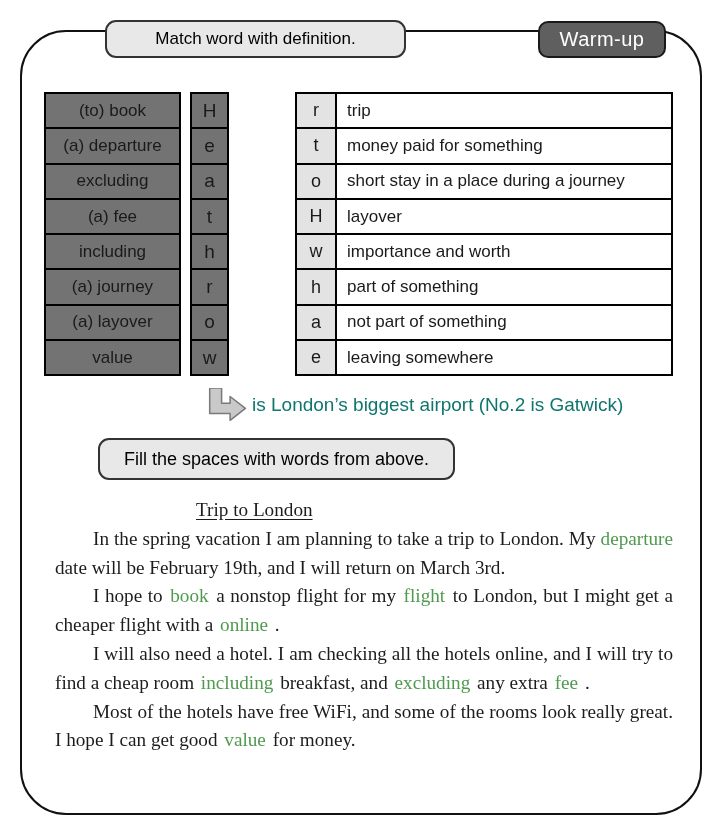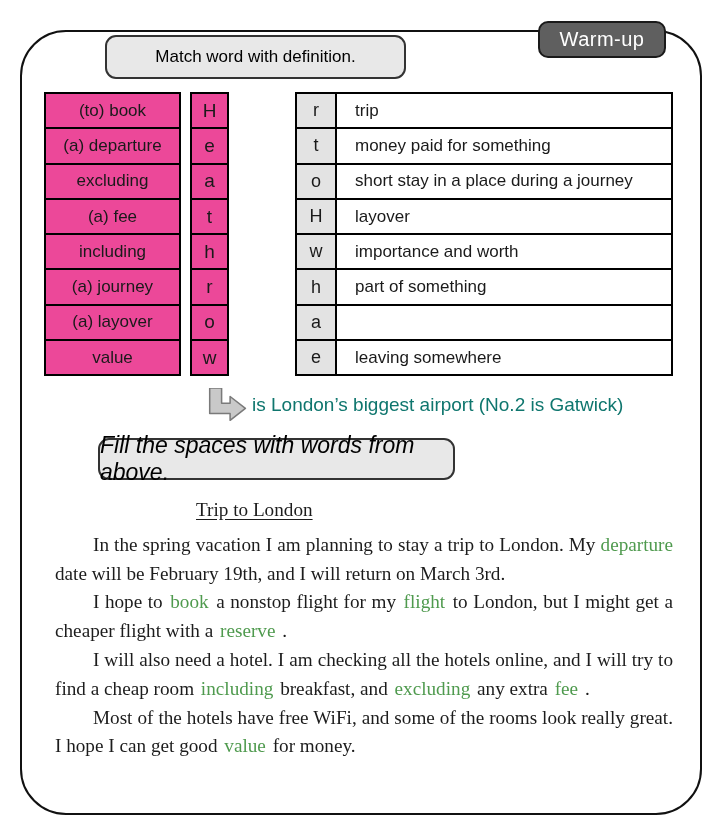--- a/index.html
+++ b/index.html
@@ -23,60 +23,60 @@
     position:absolute;left:538px;top:21px;width:128px;height:37px;
     background:var(--badge-bg);border:2px solid #1a1a1a;border-radius:10px;
     display:flex;align-items:center;justify-content:center;
     color:#fff;font-size:20px;letter-spacing:.5px;z-index:3;
   }
   .instruction{
     position:absolute;background:var(--box-bg);border:2px solid #333;
     border-radius:11px;display:flex;align-items:center;justify-content:center;
     font-size:17px;color:#000;z-index:2;
   }
-  .instruction.match{left:105px;top:35px;width:301px;height:44px;}
-  .instruction.fill{left:98px;top:438px;width:357px;height:42px;font-size:23px;font-style:italic;}
+  .instruction.match{left:105px;top:20px;width:301px;height:38px;}
+  .instruction.fill{left:98px;top:438px;width:357px;height:42px;font-size:18px;}
 
   
   .col-table{position:absolute;top:92px;}
   .words-table{left:44px;width:137px;}
   .letters-col{left:190px;width:39px;}
   .defs-table{left:295px;width:378px;}
   .cell{
-    height:37.3px;border:2px solid #000;margin-top:-2px;background:#ec4899;
+    height:37.3px;border:2px solid #000;margin-top:-2px;background:#737373;
     display:flex;align-items:center;justify-content:center;font-size:17px;color:#1a1a1a;
   }
   .cell:first-child{margin-top:0;}
   .letter-cell{font-size:19px;}
   .def-row{
     height:37.3px;border:2px solid #000;margin-top:-2px;background:#fff;
     display:flex;align-items:stretch;font-size:17px;color:#1a1a1a;
   }
   .def-row:first-child{margin-top:0;}
   .def-letter{
     width:40px;background:var(--cell-gray);border-right:2px solid #000;
     display:flex;align-items:center;justify-content:center;font-size:18px;flex:0 0 40px;
   }
   .def-text{
-    flex:1;display:flex;align-items:center;padding-left:18px;white-space:nowrap;overflow:hidden;
+    flex:1;display:flex;align-items:center;padding-left:10px;white-space:nowrap;overflow:hidden;
   }
 
   .arrow-note{position:absolute;left:202px;top:388px;display:flex;align-items:flex-start;z-index:2;}
   .arrow-note svg{display:block;}
   .note-text{
     position:absolute;left:252px;top:394px;font-size:19px;color:#0f766e;white-space:nowrap;
   }
 
   
   .passage{
     position:absolute;left:55px;top:496px;width:618px;
     font-family:"Liberation Serif",serif;font-size:19.2px;line-height:28.8px;color:#1c1c1c;
   }
   .passage-title{
-    margin-left:141px;text-decoration:underline;text-underline-offset:3px;margin-bottom:6px;
+    margin-left:141px;text-decoration:underline;text-underline-offset:3px;
   }
   .passage p{margin:0;text-align:justify;text-indent:38px;}
   .passage .green{color:var(--green);}
   .passage .pad{margin:0 2px;}
 </style>
 </head>
 <body>
 
 <div class="sheet"></div>
 
@@ -128,37 +128,38 @@
     <div class="def-row">
       <div class="def-letter">w</div>
       <div class="def-text">importance and worth</div>
     </div>
     <div class="def-row">
       <div class="def-letter">h</div>
       <div class="def-text">part of something</div>
     </div>
     <div class="def-row">
       <div class="def-letter">a</div>
+      <div class="def-text">not part of something</div>
     </div>
     <div class="def-row">
       <div class="def-letter">e</div>
       <div class="def-text">leaving somewhere</div>
     </div>
   </div>
 
 <div class="arrow-note">
   <svg width="46" height="34" viewBox="0 0 52 40" aria-hidden="true">
     <polygon points="8,0 22,0 22,18 32,18 32,10 50,24 32,38 32,30 8,30" fill="#c9c9c9" stroke="#7a7a7a" stroke-width="1.8" stroke-linejoin="round"></polygon>
   </svg>
 </div>
 <div class="note-text">is London’s biggest airport (No.2 is Gatwick)</div>
 
 <div class="instruction fill">
   <span>Fill the spaces with words from above.</span>
 </div>
 
 <div class="passage">
   <div class="passage-title">Trip to London</div>
-<p><span>In the spring vacation I am planning to stay a trip to London. My </span><span class="green">departure</span><span> date will be February 19th, and I will return on March 3rd.</span></p>
-    <p><span>I hope to </span><span class="green pad">book</span><span> a nonstop flight for my </span><span class="green pad">flight</span><span> to London, but I might get a cheaper flight with a </span><span class="green pad">reserve</span><span> .</span></p>
+<p><span>In the spring vacation I am planning to take a trip to London. My </span><span class="green">departure</span><span> date will be February 19th, and I will return on March 3rd.</span></p>
+    <p><span>I hope to </span><span class="green pad">book</span><span> a nonstop flight for my </span><span class="green pad">flight</span><span> to London, but I might get a cheaper flight with a </span><span class="green pad">online</span><span> .</span></p>
     <p><span>I will also need a hotel. I am checking all the hotels online, and I will try to find a cheap room </span><span class="green pad">including</span><span> breakfast, and </span><span class="green pad">excluding</span><span> any extra </span><span class="green pad">fee</span><span> .</span></p>
     <p><span>Most of the hotels have free WiFi, and some of the rooms look really great. I hope I can get good </span><span class="green pad">value</span><span> for money.</span></p>
   </div>
 
 </body></html>

